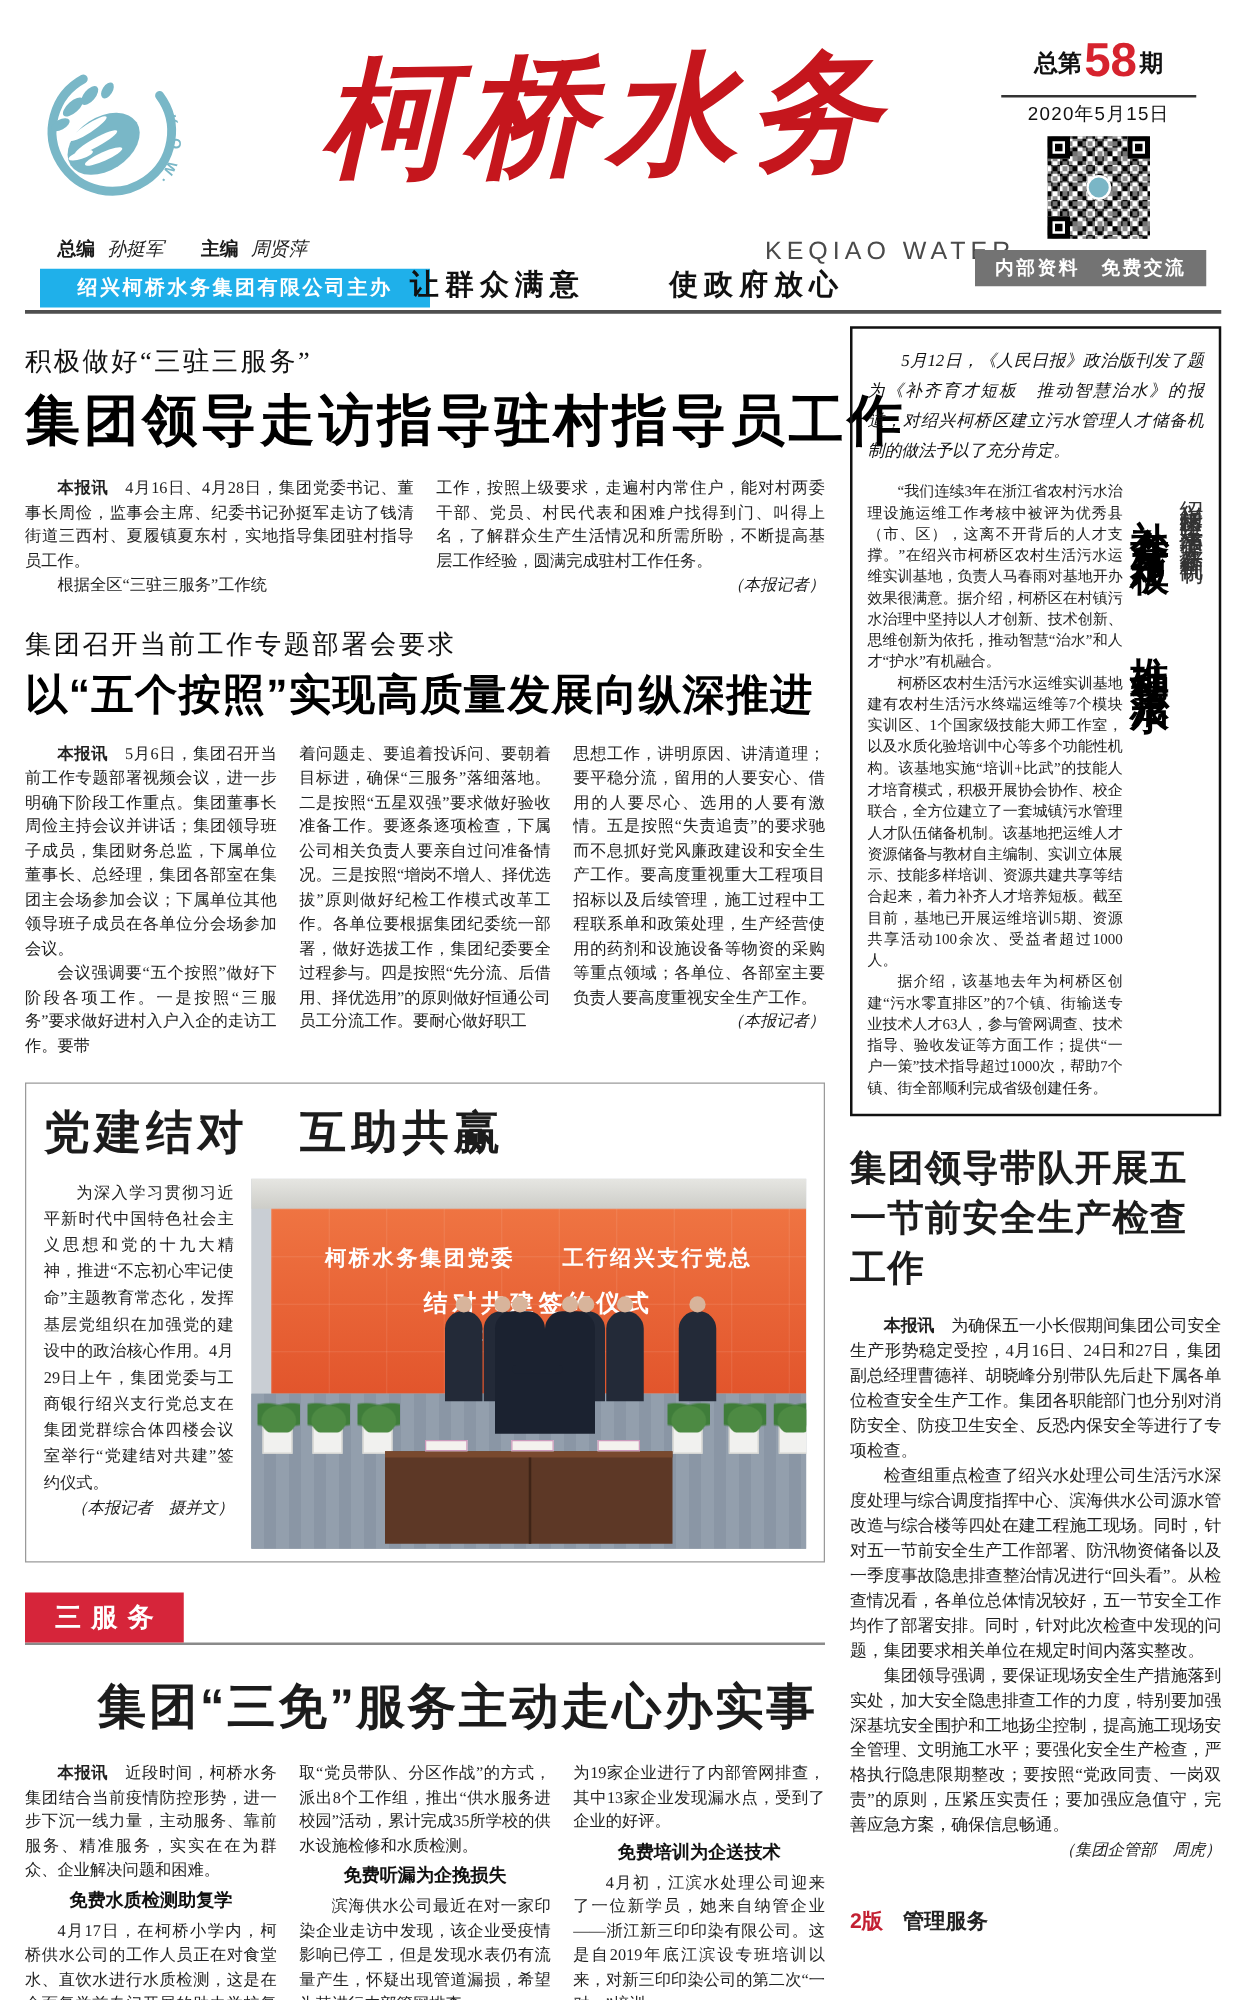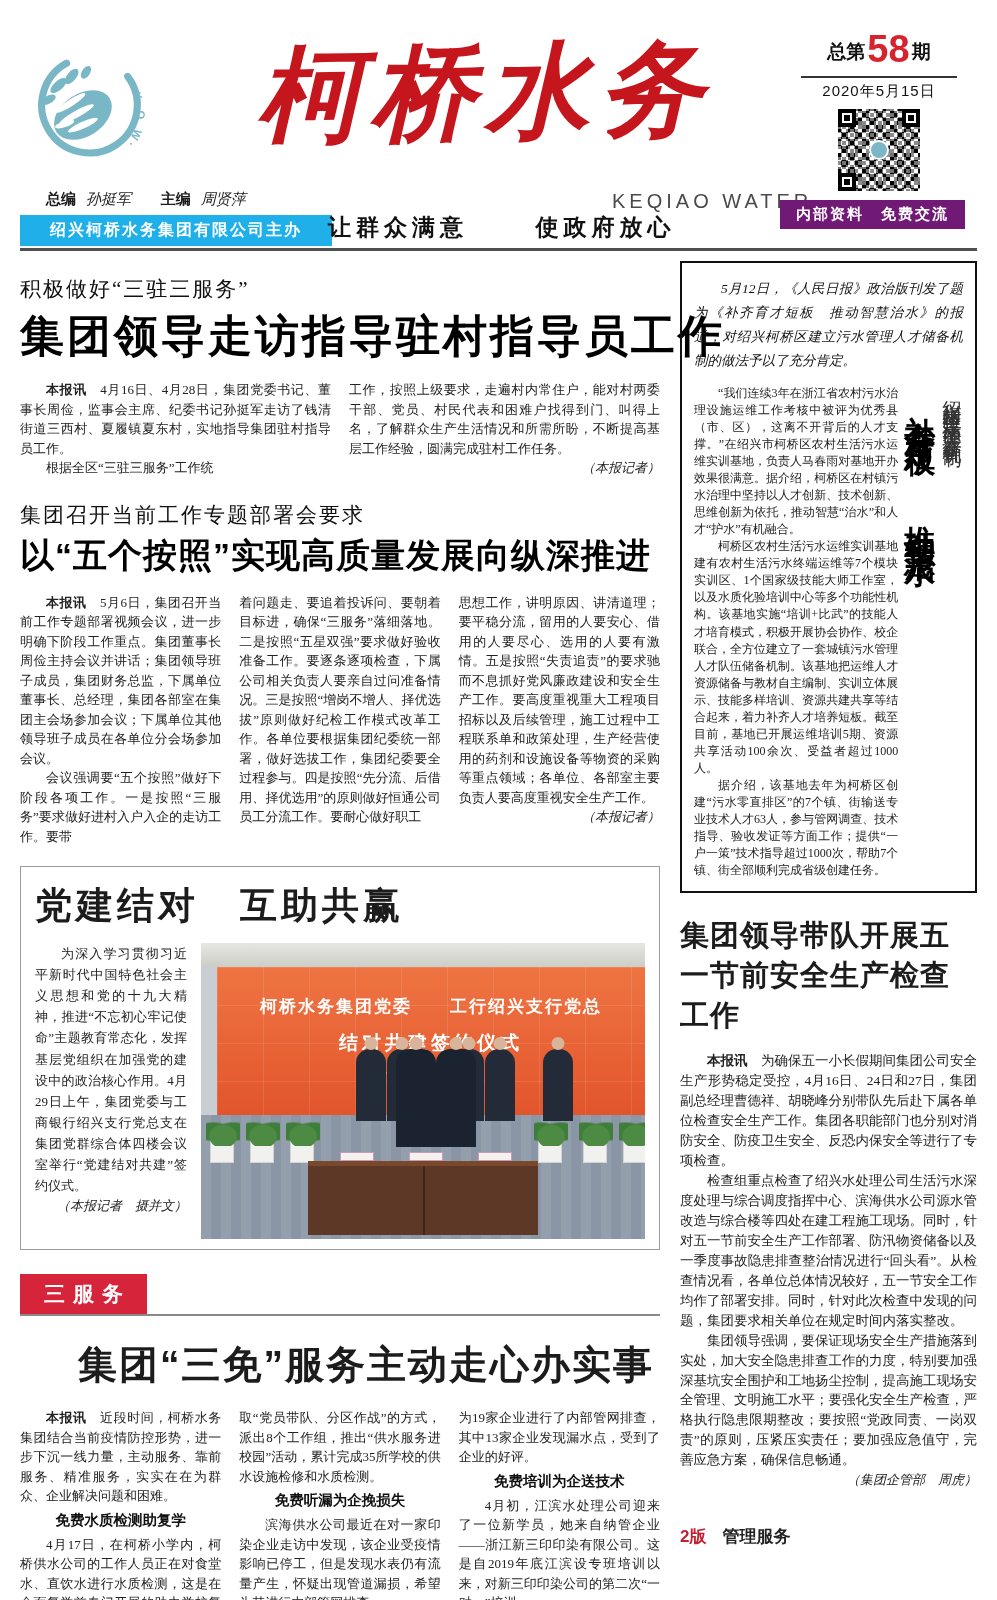--- a/index.html
+++ b/index.html
@@ -26,24 +26,24 @@
         background: conic-gradient(#000 90deg, #fff 0 180deg, #000 0 270deg, #fff 0) 3px 2px / 14px 14px; }
   .qr i { position:absolute; width:18px; height:18px; border:4px solid #000; background:#fff; z-index:2; }
   .qr i::before { content:""; position:absolute; inset:2px; background:#000; }
   .qr .f1{ left:0; top:0; } .qr .f2{ right:0; top:0; } .qr .f3{ left:0; bottom:0; }
   .qr b { position:absolute; inset:31px; background:#7ab6c6; border:2px solid #fff; border-radius:50%; z-index:3; }
   .editors { position:absolute; left:26px; top:170px; font-size:15px; white-space:nowrap; }
   .editors .lab { font-family:"Liberation Sans", sans-serif; font-weight:bold; margin-right:10px; }
   .editors .nm { font-style:italic; margin-right:26px; color:#222; }
   .en-title { position:absolute; left:592px; top:170px; font-family:"Liberation Sans", sans-serif;
               font-size:20px; letter-spacing:4px; color:#4a4a4a; }
-  .int-badge { position:absolute; right:12px; top:180px; background:#701a75; color:#fff;
+  .int-badge { position:absolute; right:12px; top:180px; background:#737373; color:#fff;
                font-family:"Liberation Sans", sans-serif; font-weight:bold; font-size:15px;
                padding:5px 16px; letter-spacing:2px; }
-  .org-bar { position:absolute; left:0; top:195px; background:#1fb0ea; color:#fff;
+  .org-bar { position:absolute; left:12px; top:195px; background:#1fb0ea; color:#fff;
              font-family:"Liberation Sans", sans-serif; font-weight:bold; font-size:16px;
              padding:5px 30px; letter-spacing:2px;text-align:right; }
   .slogan { position:absolute; left:308px; top:192px; font-family:"Liberation Sans", sans-serif;
             font-weight:bold; font-size:23px; letter-spacing:5px; color:#111; white-space:nowrap; }
   .slogan span + span { margin-left:56px; }
   .header-rule { border-bottom:3px solid #4f4f4f; margin-top:0; }
 
   
   .main { display:flex; gap:20px; margin-top:10px; }
   .col-left { width:640px; }

